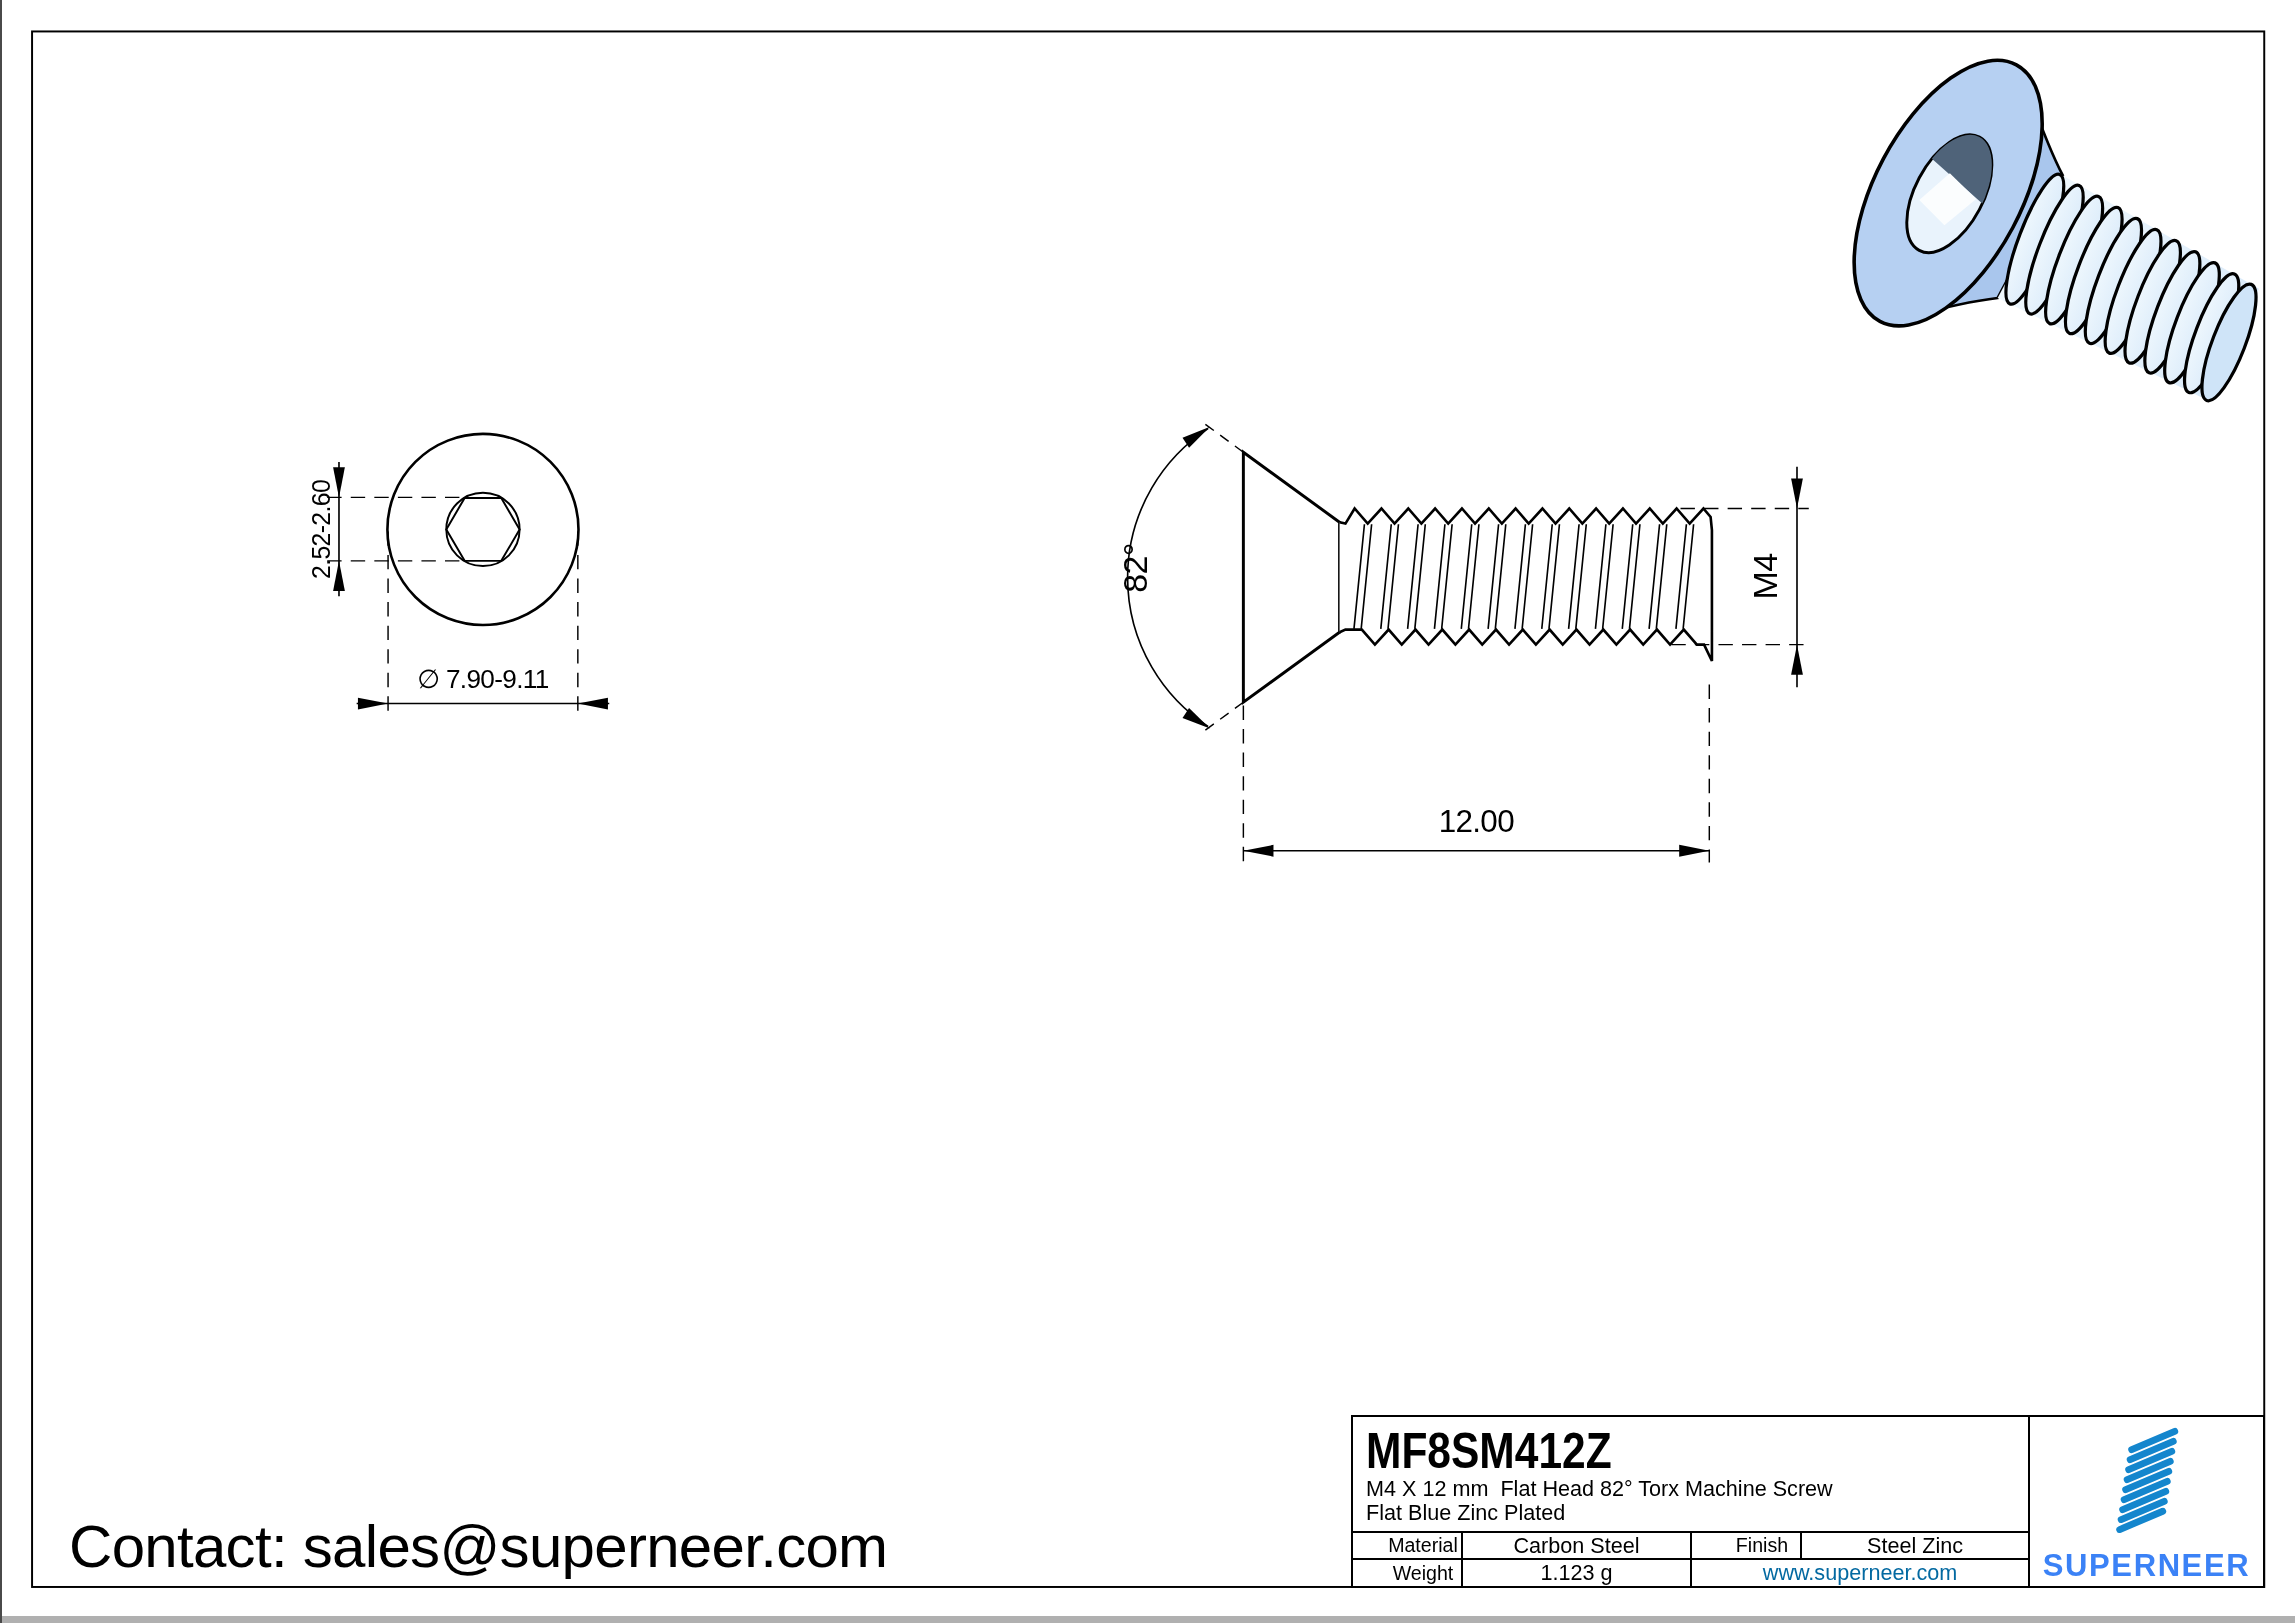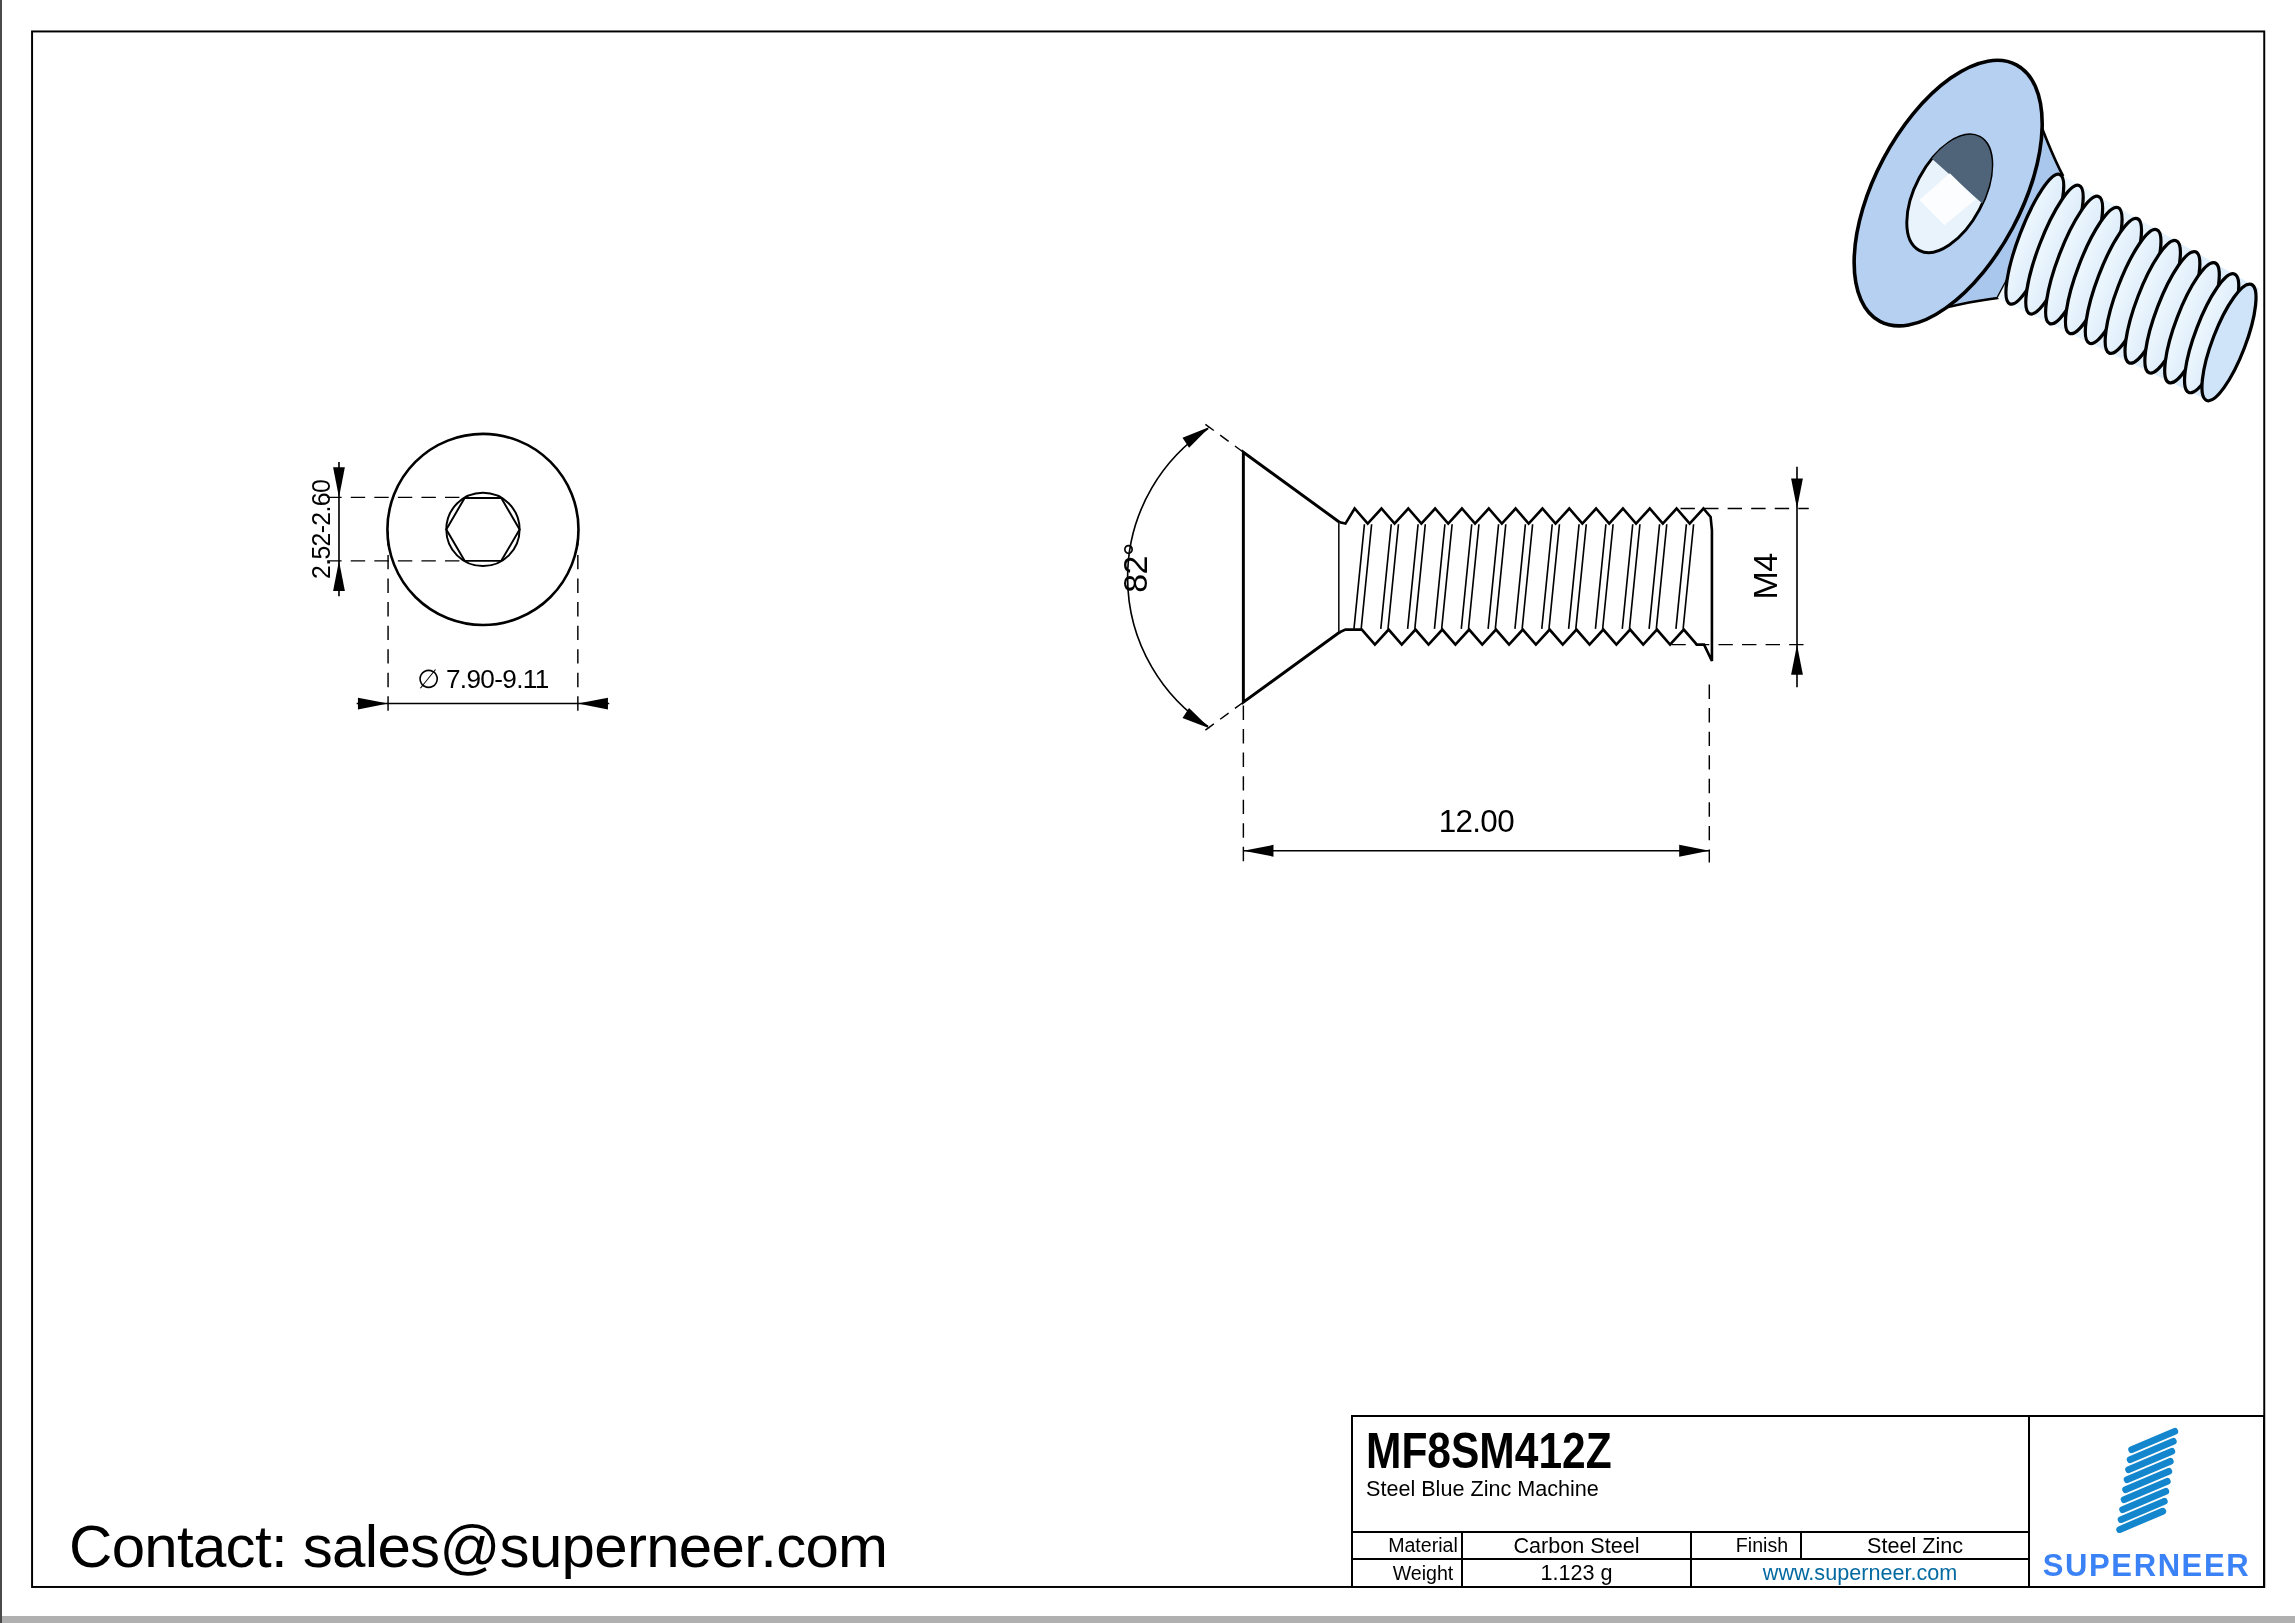--- a/index.html
+++ b/index.html
@@ -142,21 +142,22 @@
         <polygon points="-60,-110 64,-110 64,-8 -60,-38" fill="#4f6379"></polygon>
         <polygon points="-34,30 18,46 42,-12 -12,-28" fill="#fbfdfe"></polygon>
       </g>
     </g>
   </svg>
 
   <div id="titleblock">
     <div id="tb-left">
       <div id="tb-head">
         <div class="partnum">MF8SM412Z</div>
-        <div class="desc">Steel Blue Zinc Machine</div>
+        <div class="desc">M4 X 12 mm  Flat Head 82° Torx Machine Screw</div>
+        <div class="desc">Flat Blue Zinc Plated</div>
       </div>
       <div class="tb-row tb-row1">
         <div class="tb-cell lab" style="width:110px">Material</div>
         <div class="tb-cell val" style="width:229px">Carbon Steel</div>
         <div class="tb-cell lab" style="width:110px">Finish</div>
         <div class="tb-cell val last" style="flex:1">Steel Zinc</div>
       </div>
       <div class="tb-row tb-row2">
         <div class="tb-cell lab" style="width:110px">Weight</div>
         <div class="tb-cell val" style="width:229px">1.123 g</div>

